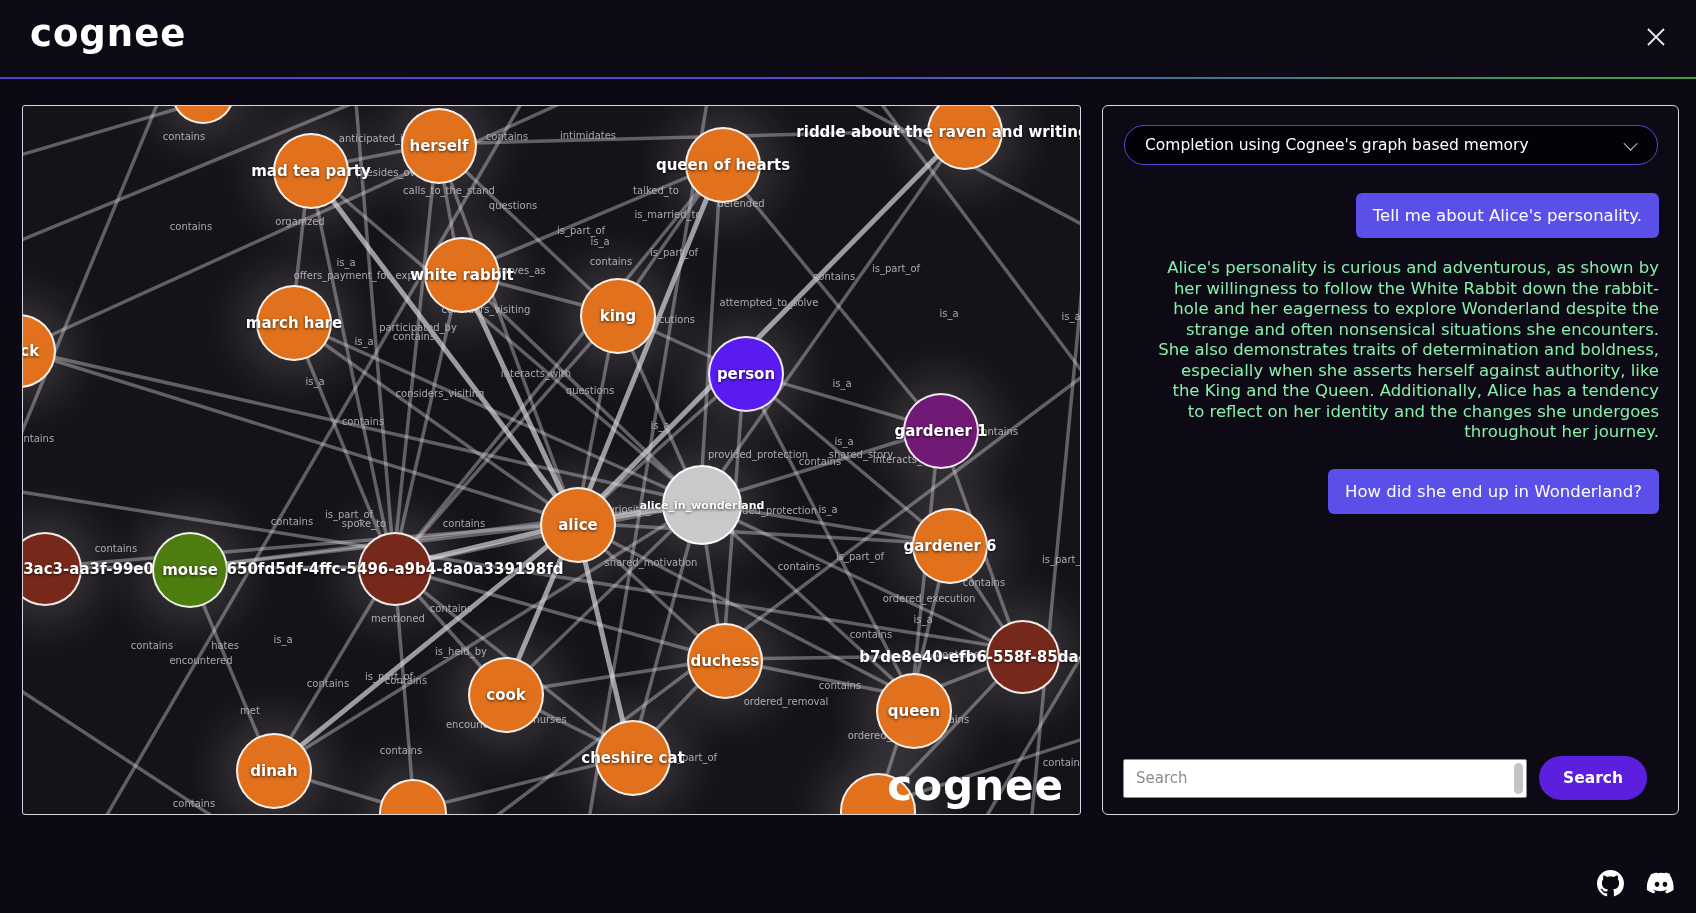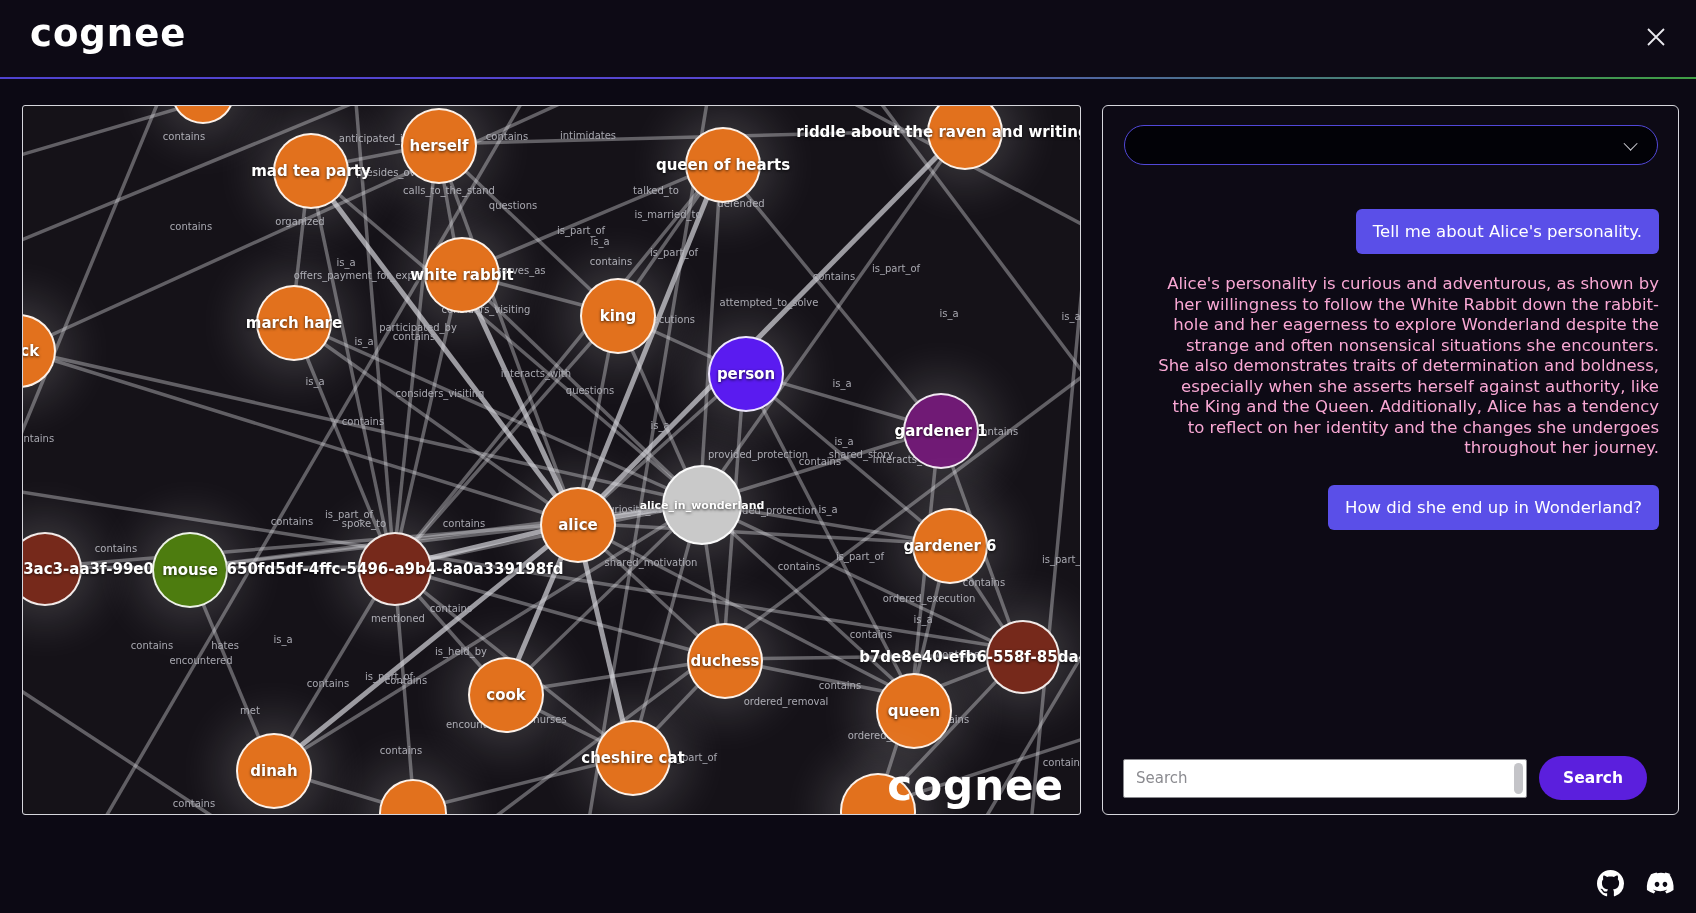--- a/index.html
+++ b/index.html
@@ -22,25 +22,25 @@
     text-shadow:0 1px 3px rgba(0,0,0,.75);}
   .watermark{position:absolute;right:16px;bottom:4px;font-size:42px;font-weight:700;color:#ffffff;letter-spacing:1px;}
   
   .right-panel{position:absolute;left:1102px;top:105px;width:577px;height:710px;
     border:1.5px solid #d6d6dc;border-radius:6px;box-sizing:border-box;background:#0d0a15;}
   .dropdown{position:absolute;left:21px;top:19px;width:534px;height:40px;background:#020207;
     border:1.5px solid #5248d8;border-radius:21px;box-sizing:border-box;display:flex;align-items:center;
     padding:0 20px;color:#ffffff;font-size:15.5px;cursor:pointer;}
   .dropdown .chev{margin-left:auto;width:9px;height:9px;border-left:1.5px solid #cfcfd6;
     border-bottom:1.5px solid #cfcfd6;transform:rotate(-45deg) translateY(-2px);}
-  .chat{position:absolute;left:0;top:58px;right:0;bottom:90px;padding:16px 19px 0 38px;
+  .chat{position:absolute;left:0;top:58px;right:0;bottom:90px;padding:0 19px 0 38px;
     display:flex;flex-direction:column;align-items:flex-end;overflow:hidden;}
   .msg-user{background:#5a4fe8;color:#ffffff;font-size:16.5px;padding:13px 17px;border-radius:6px;
     margin-top:29px;white-space:nowrap;}
-  .msg-assistant{color:#f9a8d4;font-size:16.5px;line-height:20.5px;text-align:right;max-width:508px;margin-top:20px;}
+  .msg-assistant{color:#86efac;font-size:16.5px;line-height:20.5px;text-align:right;max-width:508px;margin-top:20px;}
   .msg-user + .msg-assistant{margin-top:20px;}
   .msg-assistant + .msg-user{margin-top:26px;}
   .search-row{position:absolute;left:20px;bottom:14px;display:flex;align-items:center;}
   .search-wrap{position:relative;width:404px;height:39px;}
   .search-input{width:404px;height:39px;box-sizing:border-box;background:#ffffff;border:1px solid #8a8a8f;
     border-radius:2px;font-size:15px;font-family:"DejaVu Sans","Liberation Sans",sans-serif;
     padding:9px 22px 9px 12px;resize:none;outline:none;color:#222;}
   .search-input::placeholder{color:#8b8b90;}
   .fake-scrollbar{position:absolute;right:4px;top:4px;width:9px;height:31px;background:#c4c4c8;border-radius:5px;}
   .search-btn{margin-left:12px;height:44px;padding:0 24px;background:#5b1fdd;border:none;border-radius:22px;
@@ -309,20 +309,21 @@
         <span>cheshire cat</span>
       </div>
       <div class="gnode" style="left: 356px; top: 673px; height: 64px; width: 64px; background: rgb(226, 113, 29);"></div>
       <div class="gnode" style="left: 817px; top: 667px; height: 72px; width: 72px; background: rgb(226, 113, 29);"></div>
     </div>
   <div class="watermark">cognee</div>
 </div>
 
 <div class="right-panel">
   <div class="dropdown">
+    <span>Completion using Cognee's graph based memory</span>
     <span class="chev"></span>
   </div>
   <div class="chat" id="chatArea">
       <div class="msg-user">Tell me about Alice's personality.</div>
       <div class="msg-assistant">Alice's personality is curious and adventurous, as shown by her willingness to follow the White Rabbit down the rabbit-hole and her eagerness to explore Wonderland despite the strange and often nonsensical situations she encounters. She also demonstrates traits of determination and boldness, especially when she asserts herself against authority, like the King and the Queen. Additionally, Alice has a tendency to reflect on her identity and the changes she undergoes throughout her journey.</div>
       <div class="msg-user">How did she end up in Wonderland?</div>
     </div>
   <div class="search-row">
     <div class="search-wrap">
       <textarea class="search-input" placeholder="Search" style=""></textarea>

